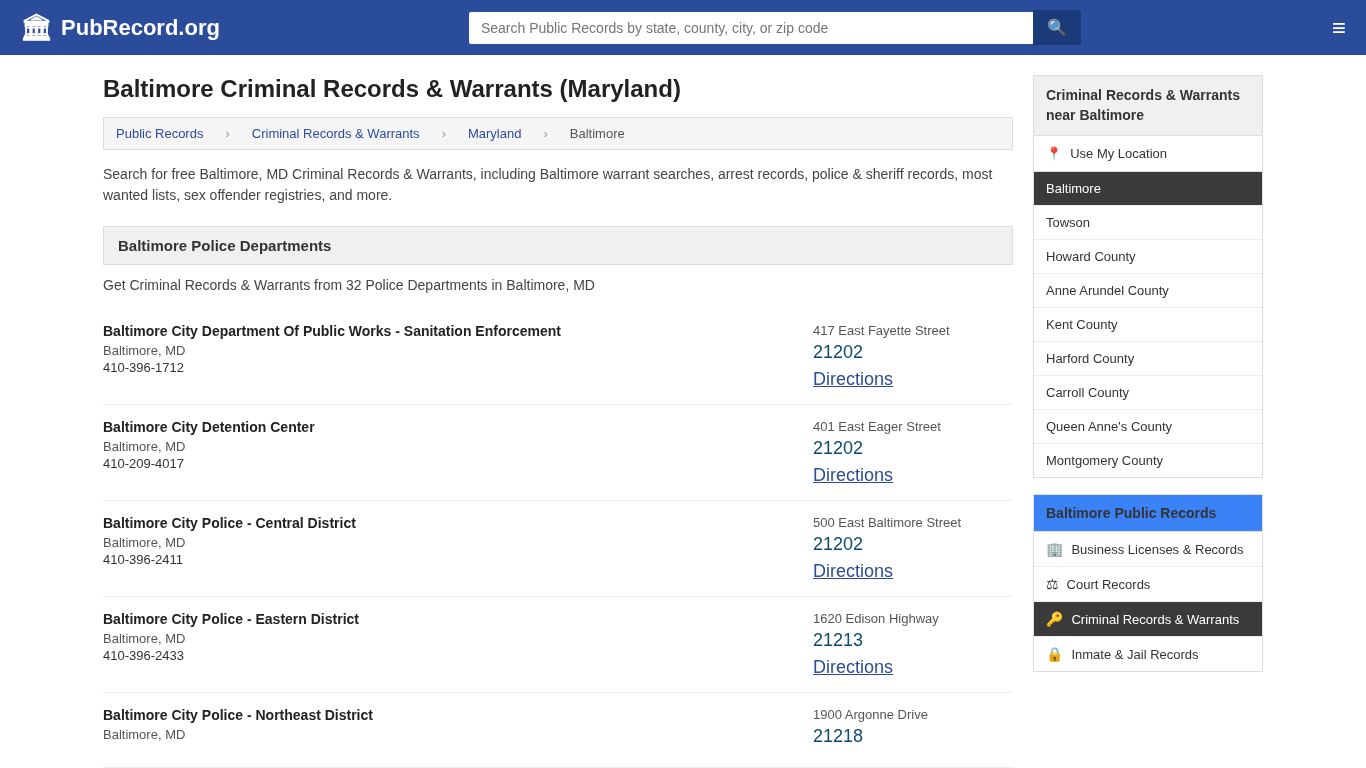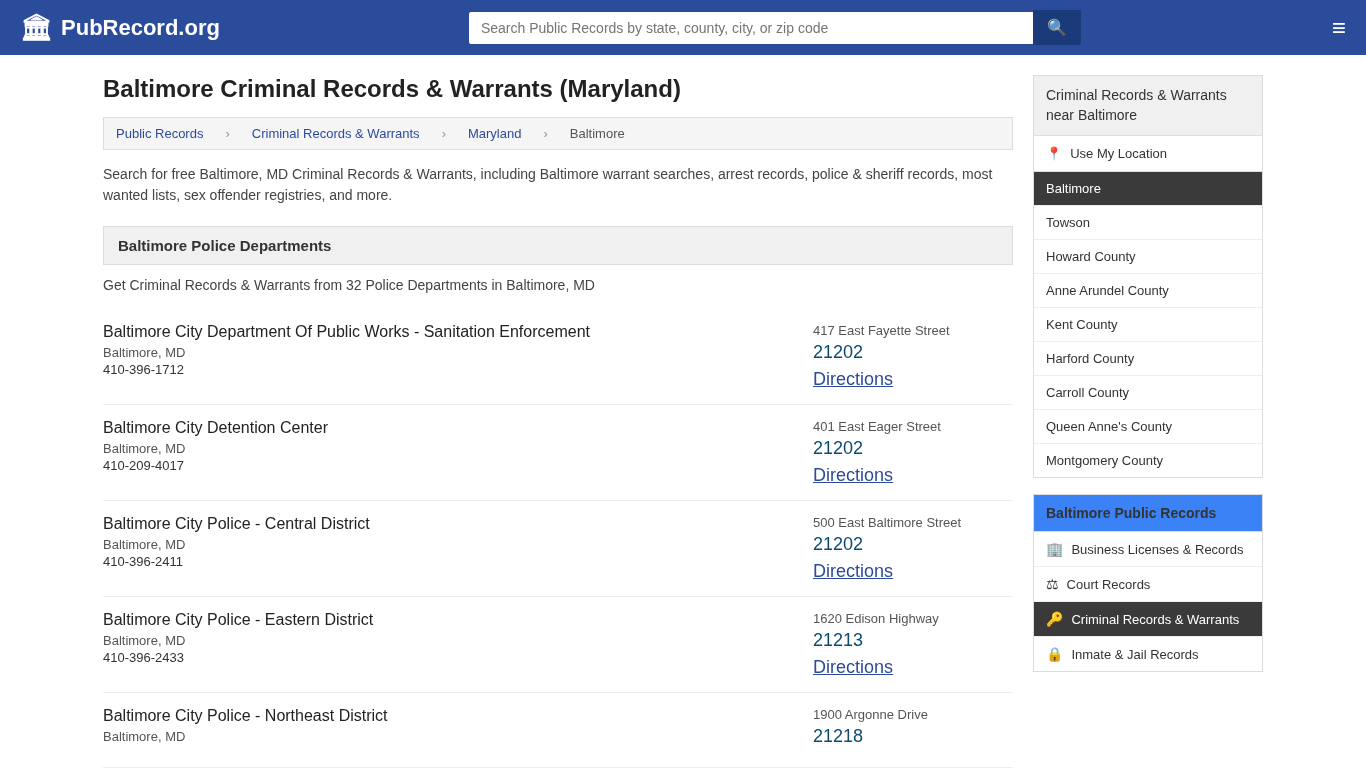--- a/index.html
+++ b/index.html
@@ -125,22 +125,22 @@
       display: flex;
       justify-content: space-between;
       border-bottom: 1px solid #eee;
       padding: 14px 0;
       gap: 20px;
     }
     .record-left { flex: 1; }
     .record-right { min-width: 200px; }
 
     .record-name {
-      font-weight: normal;
-      font-size: 16px;
+      font-weight: bold;
+      font-size: 14px;
       color: #222;
       margin-bottom: 4px;
     }
     .record-city {
       font-size: 13px;
       color: #555;
       margin-bottom: 2px;
     }
     .record-phone {
       font-size: 13px;
@@ -170,21 +170,21 @@
     }
 
     .sidebar-section {
       margin-bottom: 16px;
     }
 
     .sidebar-title {
       background: #f0f0f0;
       border: 1px solid #ddd;
       padding: 10px 12px;
-      font-weight: normal;
+      font-weight: bold;
       font-size: 14px;
       line-height: 1.4;
       margin-bottom: 0;
     }
 
     .sidebar-use-location {
       display: flex;
       align-items: center;
       padding: 10px 12px;
       border: 1px solid #ddd;

